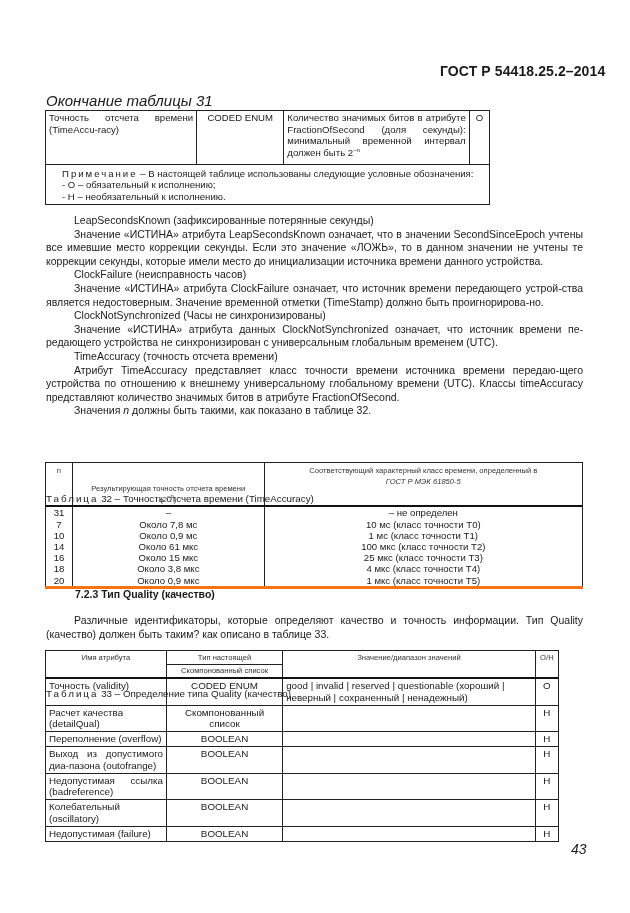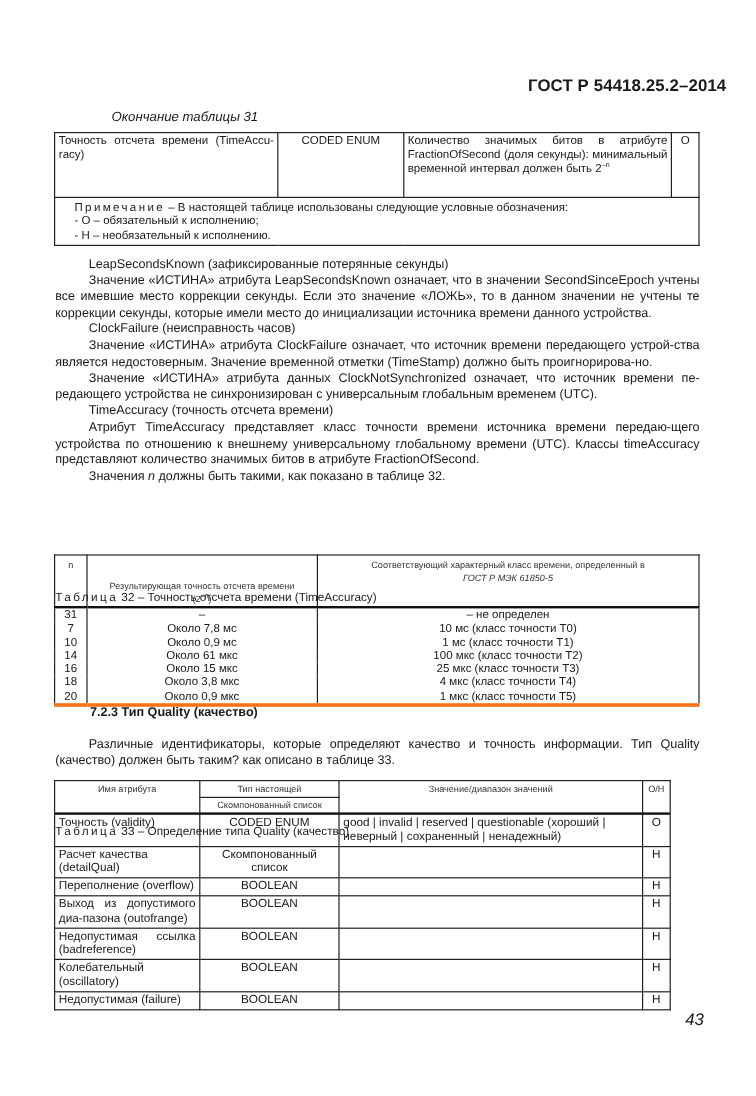--- a/index.html
+++ b/index.html
@@ -2,21 +2,21 @@
 <html><head>
 <meta charset="utf-8">
 <style>
   html, body { margin: 0; padding: 0; background: #ffffff; }
   body {
     width: 630px; height: 913px; position: relative; overflow: hidden;
     font-family: "Liberation Sans", sans-serif; color: #1a1a1a;
   }
   .abs { position: absolute; }
   .doc-id { left: 440px; top: 63px; font-size: 14px; font-weight: bold; letter-spacing: 0.1px; }
-  .cont-caption { left: 46px; top: 92px; font-size: 11px; font-style: italic; margin-left: 47px; }
+  .cont-caption { left: 46px; top: 92px; font-size: 15px; font-style: italic; }
   table { border-collapse: collapse; position: absolute; font-size: 9.6px; line-height: 11.5px; }
   td, th { border: 1px solid #222; vertical-align: top; padding: 1px 3px; font-weight: normal; }
   .c { text-align: center; }
   .j { text-align: justify; text-align-last: left; }
   .hdr { font-size: 7.6px; color: #333; text-align: center; line-height: 10px; }
   .body-text { position: absolute; left: 46px; width: 537px; font-size: 10.5px; line-height: 13.6px; text-align: justify; }
   .body-text p { margin: 0; }
   .ind { text-indent: 28px; }
   .b { font-weight: normal; }
   .spaced { letter-spacing: 2px; }
@@ -27,21 +27,21 @@
   .t32 td { border-top: none; border-bottom: none; padding: 0 3px; line-height: 11.2px; }
   .t32 tr.head td { border-top: 1px solid #222; border-bottom: 2px solid #111; }
   .t32 tr.last td { border-bottom: 3px solid #f97316; }
 </style>
 </head>
 <body>
 
 <div class="abs doc-id">ГОСТ Р 54418.25.2–2014</div>
 <div class="abs cont-caption">Окончание таблицы 31</div>
 
-<table style="left:45px; top:110px; width:538px;">
+<table style="left:45px; top:110px; width:445px;">
   <colgroup>
       <col style="width:180px">
       <col style="width:101px">
       <col style="width:216px">
       <col style="width:22px">
     </colgroup>
   <tbody>
       <tr style="height:54px;">
     <td class="j">Точность отсчета времени (TimeAccu-racy)</td>
     <td class="c">CODED ENUM</td>
@@ -56,20 +56,21 @@
     </td>
   </tr>
 </tbody>
   </table>
 
 <div class="body-text" style="top:214px;">
   <p class="ind"><span class="b">LeapSecondsKnown</span><span> (зафиксированные потерянные секунды)</span></p>
   <p class="ind">Значение «ИСТИНА» атрибута LeapSecondsKnown означает, что в значении SecondSinceEpoch учтены все имевшие место коррекции секунды. Если это значение «ЛОЖЬ», то в данном значении не учтены те коррекции секунды, которые имели место до инициализации источника времени данного устройства.</p>
   <p class="ind"><span class="b">ClockFailure</span><span> (неисправность часов)</span></p>
   <p class="ind">Значение «ИСТИНА» атрибута ClockFailure означает, что источник времени передающего устрой-ства является недостоверным. Значение временной отметки (TimeStamp) должно быть проигнорирова-но.</p>
+  <p class="ind"><span class="b">ClockNotSynchronized</span><span> (Часы не синхронизированы)</span></p>
   <p class="ind">Значение «ИСТИНА» атрибута данных ClockNotSynchronized означает, что источник времени пе-редающего устройства не синхронизирован с универсальным глобальным временем (UTC).</p>
   <p class="ind"><span class="b">TimeAccuracy</span><span> (точность отсчета времени)</span></p>
   <p class="ind">Атрибут TimeAccuracy представляет класс точности времени источника времени передаю-щего устройства по отношению к внешнему универсальному глобальному времени (UTC). Классы timeAccuracy представляют количество значимых битов в атрибуте FractionOfSecond.</p>
   <p class="ind"><span>Значения </span><i>n</i><span> должны быть такими, как показано в таблице 32.</span></p>
 </div>
 
 <div class="tcap" style="top:449px;"><span class="spaced">Таблица</span><span> 32 – Точность отсчета времени (TimeAccuracy)</span></div>
 <table class="t32" style="left:45px; top:462px; width:538px;">
   <colgroup>
       <col style="width:27px">

